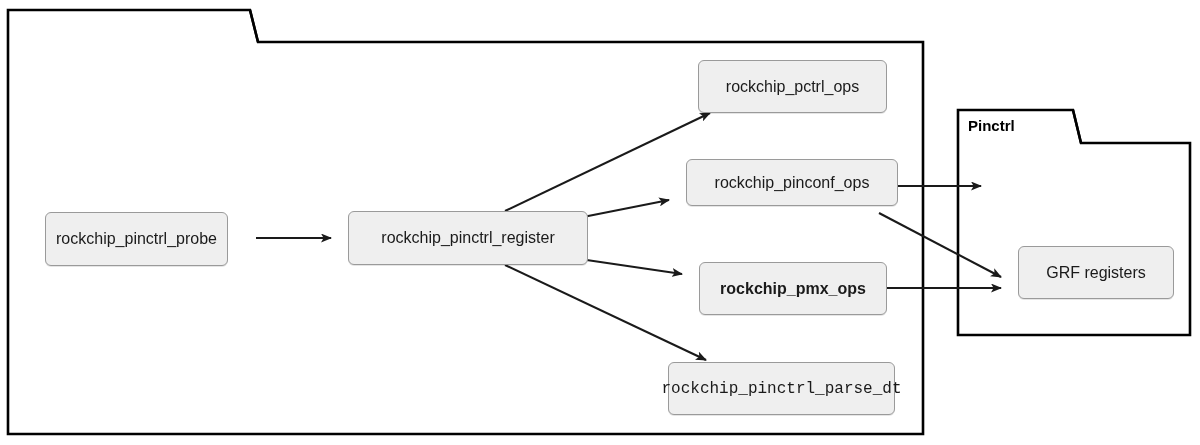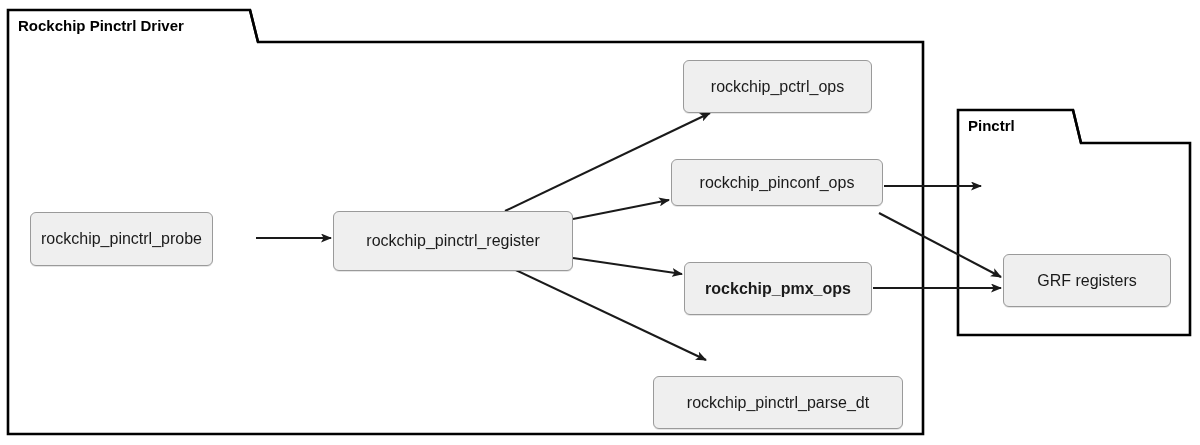--- a/index.html
+++ b/index.html
@@ -37,20 +37,21 @@
     background: #efefef;
     border: 1px solid #9a9a9a;
     border-radius: 6px;
     display: flex;
     align-items: center;
     justify-content: center;
     font-size: 16px;
     color: #1a1a1a;
     white-space: nowrap;
     box-shadow: 0 1px 0 rgba(0,0,0,0.10);
+    margin-left: 15px;
   }
 </style>
 </head>
 <body>
 
 <div id="canvas">
 
   <svg id="edges" viewBox="0 0 1200 445" xmlns="http://www.w3.org/2000/svg">
     <defs>
       <marker id="arrowhead" markerWidth="11" markerHeight="9" refX="10" refY="4.5" orient="auto" markerUnits="userSpaceOnUse">
@@ -78,32 +79,31 @@
 
     <line x1="505" y1="265" x2="706" y2="360" stroke="#1a1a1a" stroke-width="2.1" marker-end="url(#arrowhead)"></line>
 
     <line x1="884" y1="186" x2="981" y2="186" stroke="#1a1a1a" stroke-width="2.1" marker-end="url(#arrowhead)"></line>
 
     <line x1="879" y1="213" x2="1001" y2="277" stroke="#1a1a1a" stroke-width="2.1" marker-end="url(#arrowhead)"></line>
 
     <line x1="873" y1="288" x2="1001" y2="288" stroke="#1a1a1a" stroke-width="2.1" marker-end="url(#arrowhead)"></line>
   </svg>
 
-  <div class="pkg-label" style="left:18px; top:18px;">Rockchip Pinctrl Driver</div>
 
   <div class="pkg-label" style="left:968px; top:118px;">Pinctrl</div>
 
   <div class="node" style="left:30px; top:212px; width:183px; height:54px;">rockchip_pinctrl_probe</div>
 
-  <div class="node" style="left:333px; top:211px; width:240px; height:60px;text-align:right;">rockchip_pinctrl_register</div>
+  <div class="node" style="left:333px; top:211px; width:240px; height:54px;text-align:right;">rockchip_pinctrl_register</div>
 
   <div class="node" style="left:683px; top:60px; width:189px; height:53px;">rockchip_pctrl_ops</div>
 
   <div class="node" style="left:671px; top:159px; width:212px; height:47px;">rockchip_pinconf_ops</div>
 
   <div class="node" style="left:684px; top:262px; width:188px; height:53px;font-weight:bold;">rockchip_pmx_ops</div>
 
-  <div class="node" style="left:653px; top:376px; width:250px; height:53px;">rockchip_pinctrl_parse_dt</div>
+  <div class="node" style="left:653px; top:362px; width:227px; height:53px;font-family:Liberation Mono, monospace;">rockchip_pinctrl_parse_dt</div>
 
 
-  <div class="node" style="left:1003px; top:254px; width:168px; height:53px;">GRF registers</div>
+  <div class="node" style="left:1003px; top:246px; width:156px; height:53px;">GRF registers</div>
 
 </div>
 
 </body></html>

